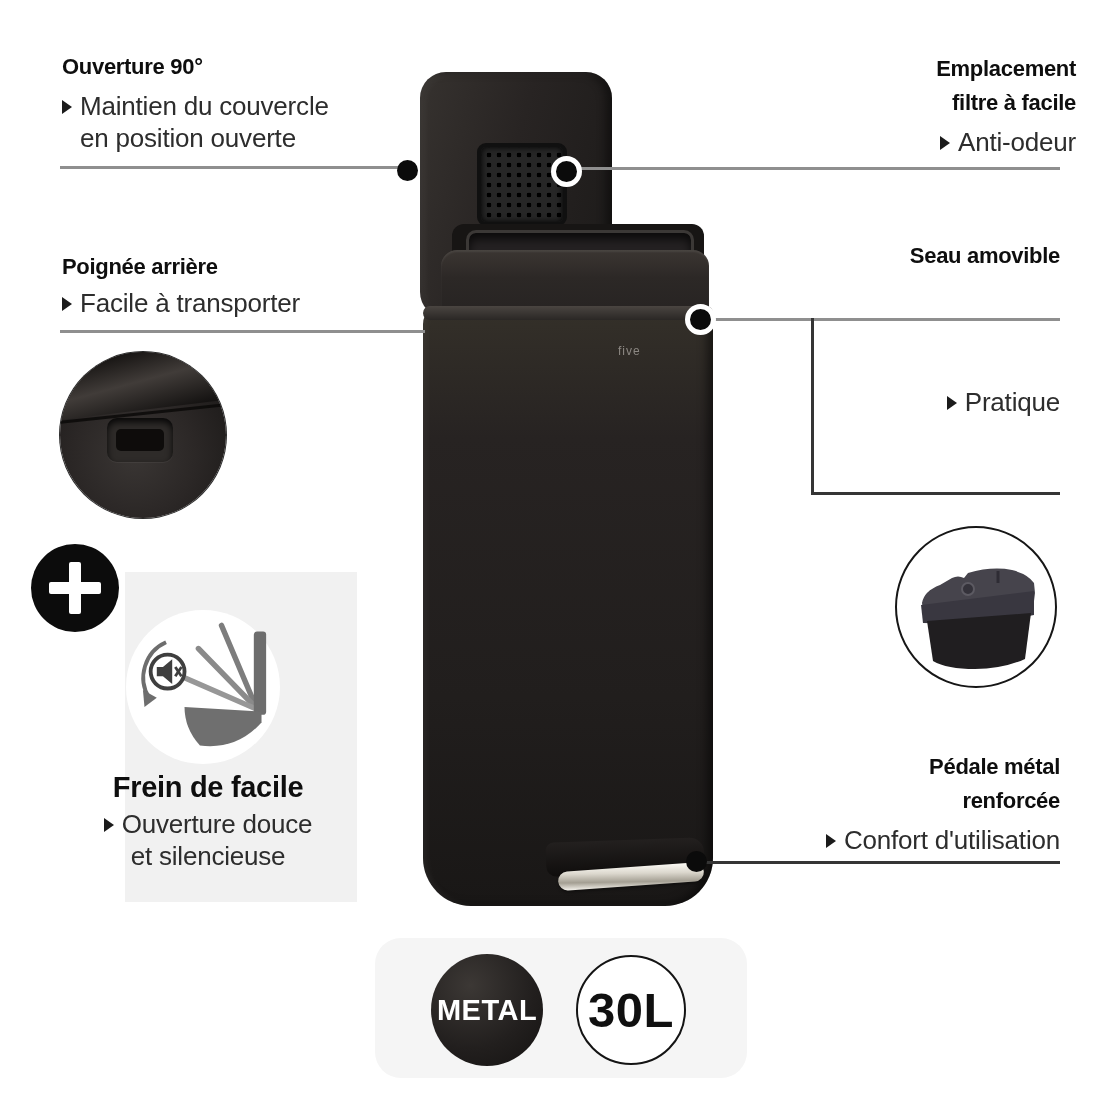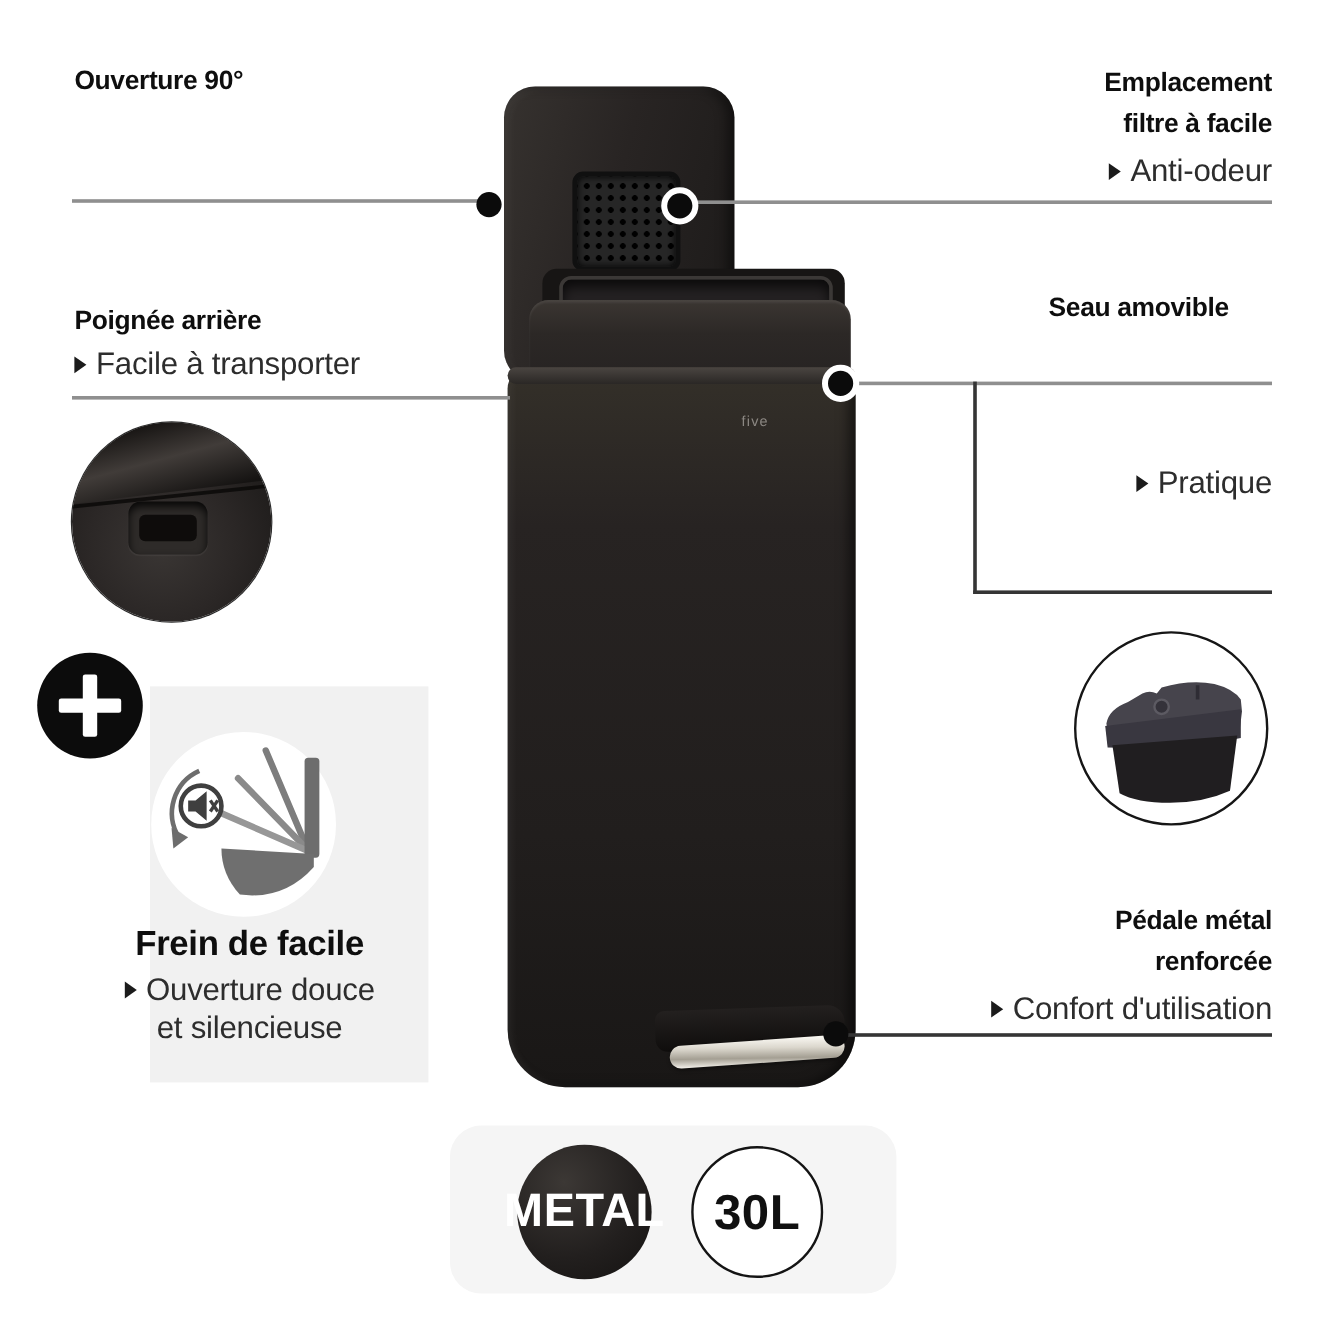--- a/index.html
+++ b/index.html
@@ -67,25 +67,25 @@
   .plus-badge .pv{position:absolute;left:38px;top:18px;width:12px;height:52px;background:#fff;border-radius:2px;}
   .plus-badge .ph{position:absolute;left:18px;top:38px;width:52px;height:12px;background:#fff;border-radius:2px;}
   
   .brake-panel{left:125px;top:572px;width:232px;height:330px;background:#f1f1f1;}
   .brake-circle{left:126px;top:610px;width:154px;height:154px;border-radius:50%;background:#ffffff;}
   
   .badge-wrap{left:375px;top:938px;width:372px;height:140px;border-radius:26px;background:#f5f5f5;}
   .badge-metal{left:431px;top:954px;width:112px;height:112px;border-radius:50%;
        background:radial-gradient(circle at 35% 28%,#3c3835 0%,#221f1e 58%,#141211 100%);
        display:flex;align-items:center;justify-content:center;
-       color:#fff;font-weight:700;font-size:39px;letter-spacing:.5px;}
+       color:#fff;font-weight:700;font-size:29px;letter-spacing:.5px;}
   .badge-cap{left:576px;top:955px;width:110px;height:110px;border-radius:50%;background:#fff;
        border:2.5px solid #141414;box-sizing:border-box;
        display:flex;align-items:center;justify-content:center;
-       color:#101010;font-weight:700;font-size:41px;letter-spacing:.5px;}
+       color:#101010;font-weight:700;font-size:49px;letter-spacing:.5px;}
 </style>
 </head>
 <body>
 
 <div id="canvas">
 
   <div class="abs lid"></div>
   <div class="abs filter"></div>
   <div class="abs cavity"></div>
   <div class="abs bucket-rim"></div>
@@ -142,39 +142,43 @@
   <div class="line dark" style="left:811px;top:492px;width:249px;"></div>
   <div class="line dark" style="left:697px;top:861px;width:363px;"></div>
 
   <div class="dot" style="left:397px;top:160px;"></div>
   <div class="dot ring" style="left:551px;top:156px;"></div>
   <div class="dot ring" style="left:685px;top:304px;"></div>
   <div class="dot" style="left:686px;top:851px;"></div>
 
   <div class="abs" style="left:62px;top:50px;width:360px;">
     <div class="title">Ouverture 90°</div>
-  </div>
-
-  <div class="abs right" style="left:700px;top:52px;width:360px;">
+    <div class="sub" style="margin-top:6px;">
+      <span class="tri"></span><span>Maintien du couvercle</span><br>
+      <span style="margin-left:18px;">en position ouverte</span>
+    </div>
+  </div>
+
+  <div class="abs right" style="left:716px;top:52px;width:360px;">
     <div class="title">
       <span>Emplacement</span><br><span>filtre à facile</span>
     </div>
     <div class="sub" style="margin-top:6px;">
       <span class="tri"></span><span>Anti-odeur</span>
     </div>
   </div>
 
   <div class="abs" style="left:62px;top:250px;width:360px;">
     <div class="title">Poignée arrière</div>
     <div class="sub" style="margin-top:3px;">
       <span class="tri"></span><span>Facile à transporter</span>
     </div>
   </div>
 
-  <div class="abs right" style="left:664px;top:239px;width:360px;">
+  <div class="abs right" style="left:700px;top:239px;width:360px;">
     <div class="title">Seau amovible</div>
   </div>
 
   <div class="abs right" style="left:700px;top:380px;width:360px;">
     <div class="sub" style="margin-top:6px;">
       <span class="tri"></span><span>Pratique</span>
     </div>
   </div>
 
   <div class="abs center" style="left:83px;top:770px;width:250px;">

